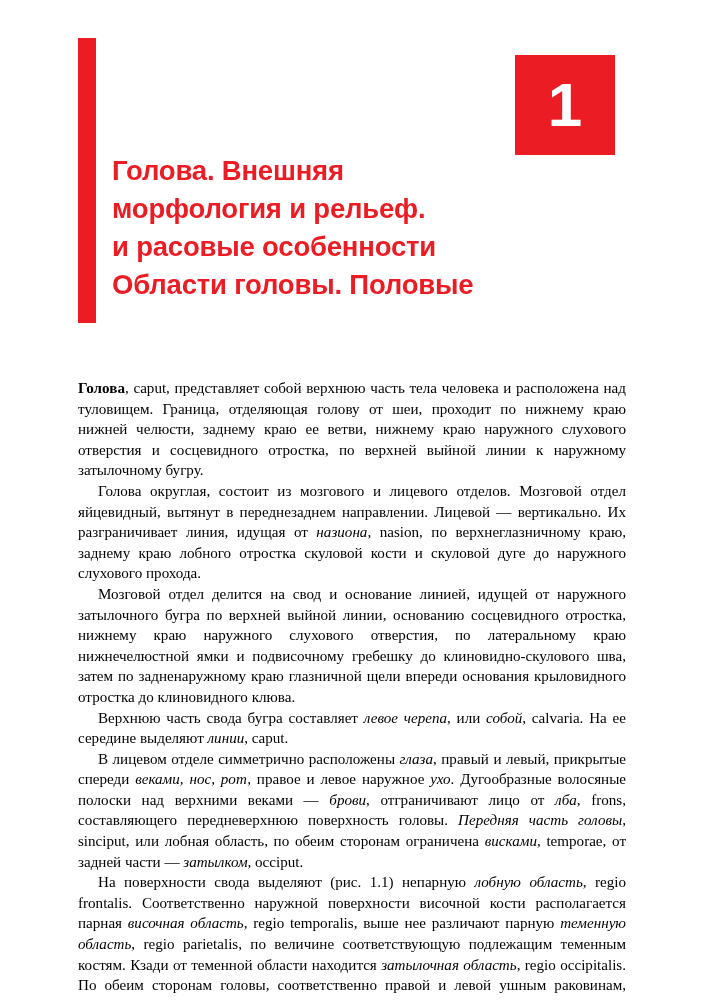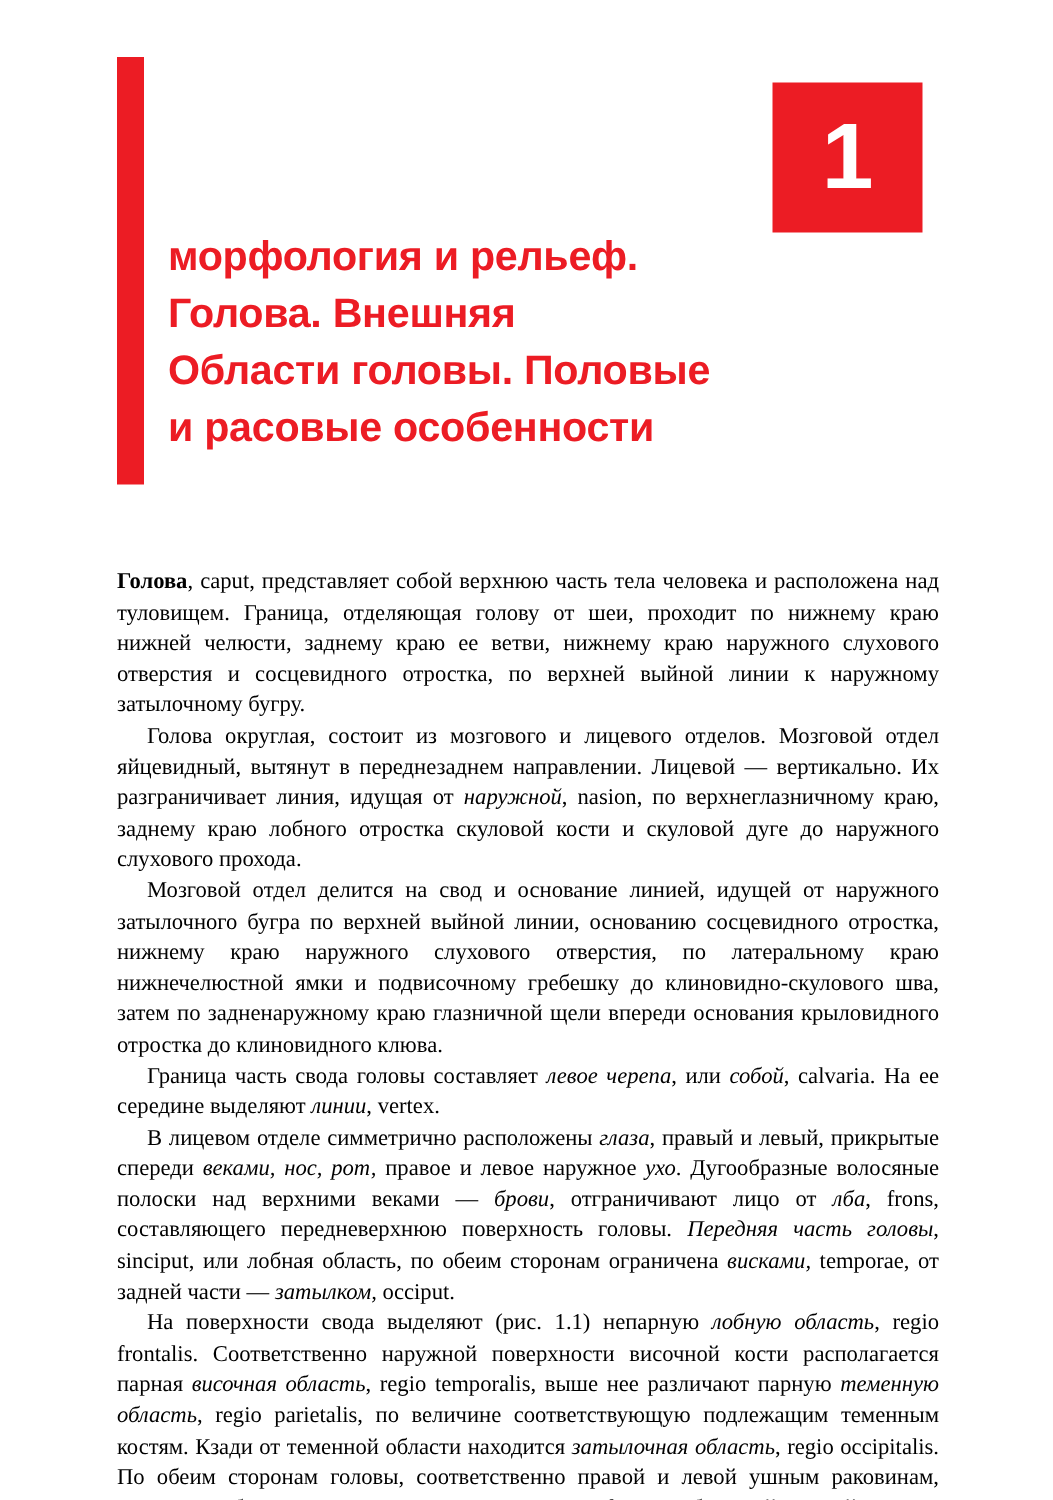--- a/index.html
+++ b/index.html
@@ -106,28 +106,28 @@
 
 <div class="page">
 
   <div class="title-rule"></div>
 
   <div class="chapter-number-box">
     <div class="chapter-number">1</div>
   </div>
 
   <div class="chapter-title">
+      <div>Голова. Внешняя</div>
       <div>морфология и рельеф.</div>
-      <div>Голова. Внешняя</div>
+      <div>и расовые особенности</div>
       <div>Области головы. Половые</div>
-      <div>и расовые особенности</div>
     </div>
 
   <div class="body-text">
       <p class="first"><b>Голова</b><span>, caput, представляет собой верхнюю часть тела человека и расположена над туловищем. Граница, отделяющая голову от шеи, проходит по нижнему краю нижней челюсти, заднему краю ее ветви, нижнему краю наружного слухового отверстия и сосцевидного отростка, по верхней выйной линии к наружному затылочному бугру.</span></p>
-      <p><span>Голова округлая, состоит из мозгового и лицевого отделов. Мозговой отдел яйцевидный, вытянут в переднезаднем направлении. Лицевой — вертикально. Их разграничивает линия, идущая от </span><i>наружной</i><span>, nasion, по верхнеглазничному краю, заднему краю лобного отростка скуловой кости и скуловой дуге до наружного слухового прохода.</span></p>
+      <p><span>Голова округлая, состоит из мозгового и лицевого отделов. Мозговой отдел яйцевидный, вытянут в переднезаднем направлении. Лицевой — вертикально. Их разграничивает линия, идущая от </span><i>назиона</i><span>, nasion, по верхнеглазничному краю, заднему краю лобного отростка скуловой кости и скуловой дуге до наружного слухового прохода.</span></p>
       <p><span>Мозговой отдел делится на свод и основание линией, идущей от наружного затылочного бугра по верхней выйной линии, основанию сосцевидного отростка, нижнему краю наружного слухового отверстия, по латеральному краю нижнечелюстной ямки и подвисочному гребешку до клиновидно-скулового шва, затем по задненаружному краю глазничной щели впереди основания крыловидного отростка до клиновидного клюва.</span></p>
-      <p><span>Граница часть свода головы составляет </span><i>левое черепа</i><span>, или </span><i>собой</i><span>, calvaria. На ее середине выделяют </span><i>линии</i><span>, vertex.</span></p>
+      <p><span>Верхнюю часть свода бугра составляет </span><i>левое черепа</i><span>, или </span><i>собой</i><span>, calvaria. На ее середине выделяют </span><i>линии</i><span>, caput.</span></p>
       <p><span>В лицевом отделе симметрично расположены </span><i>глаза</i><span>, правый и левый, прикрытые спереди </span><i>веками, нос, рот,</i><span> правое и левое наружное </span><i>ухо</i><span>. Дугообразные волосяные полоски над верхними веками — </span><i>брови</i><span>, отграничивают лицо от </span><i>лба</i><span>, frons, составляющего передневерхнюю поверхность головы. </span><i>Передняя часть головы</i><span>, sinciput, или лобная область, по обеим сторонам ограничена </span><i>висками,</i><span> temporae, от задней части — </span><i>затылком,</i><span> occiput.</span></p>
       <p><span>На поверхности свода выделяют (рис. 1.1) непарную </span><i>лобную область</i><span>, regio frontalis. Соответственно наружной поверхности височной кости располагается парная </span><i>височная область</i><span>, regio temporalis, выше нее различают парную </span><i>теменную область</i><span>, regio parietalis, по величине соответствующую подлежащим теменным костям. Кзади от теменной области находится </span><i>затылочная область</i><span>, regio occipitalis. По обеим сторонам головы, соответственно правой и левой ушным раковинам, выделяют </span><i>области ушных раковин</i><span>, regiones auriculares. Небольшой парный участок позади уш-</span></p>
     </div>
 
 </div>
 
 </body></html>

